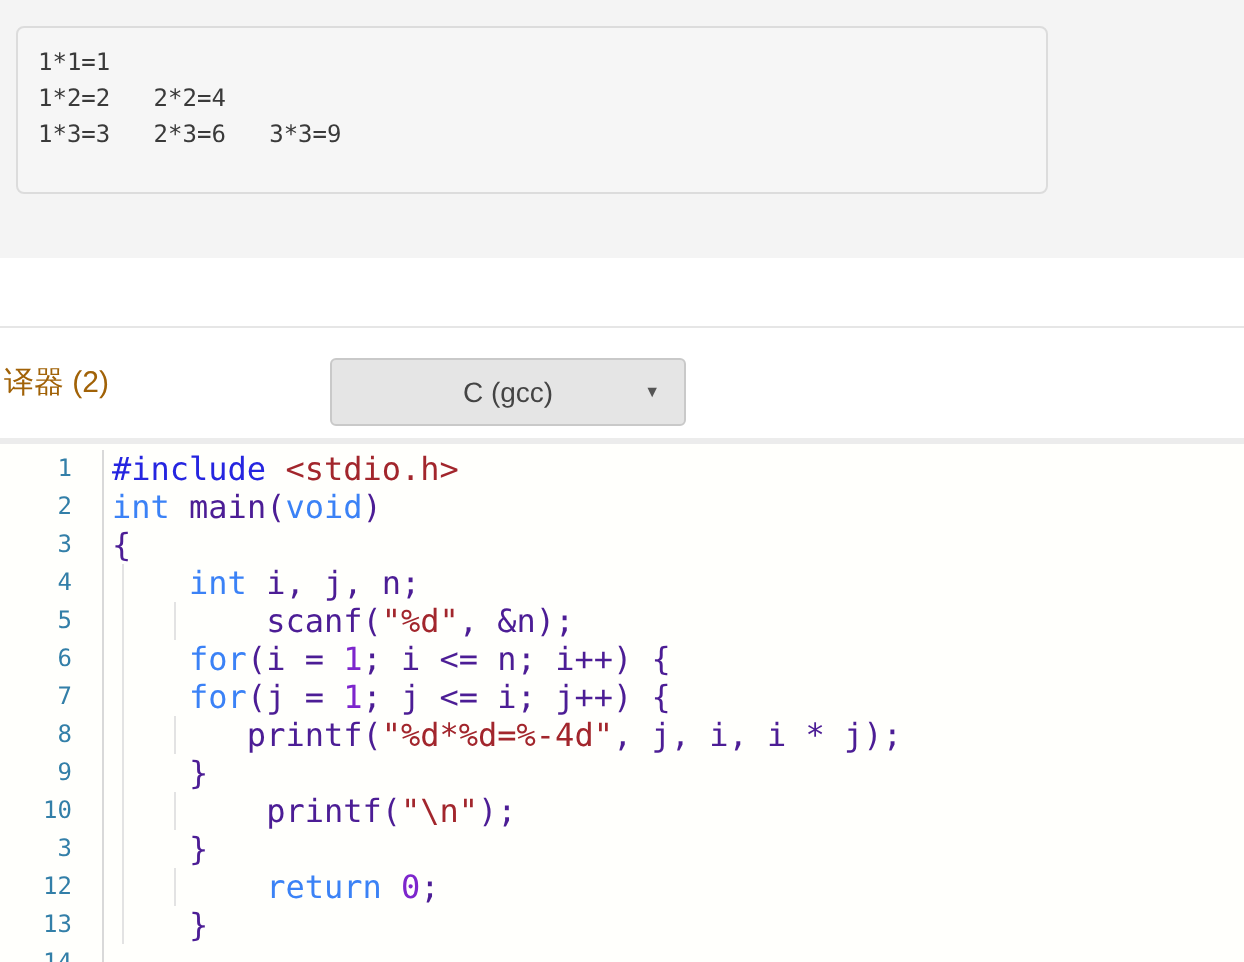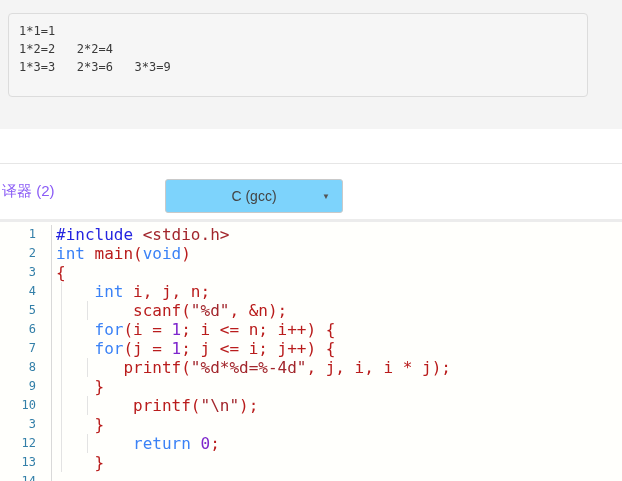--- a/index.html
+++ b/index.html
@@ -1,35 +1,35 @@
 <!DOCTYPE html>
 <html><head>
 <meta charset="utf-8">
 <style>
   * { margin:0; padding:0; box-sizing:border-box; }
   html,body { width:622px; height:481px; overflow:hidden; background:#ffffff;
               font-family:"Liberation Sans", sans-serif; }
 
   
   .top-section { position:relative; height:129px; background:#f4f4f4; }
-  .output-box  { position:absolute; top:13px; left:8px; width:580px; height:84px;
+  .output-box  { position:absolute; top:13px; left:8px; width:516px; height:84px;
                  background:#f6f6f6; border:1px solid #dcdcdc; border-radius:4px;
                  padding:8px 10px; overflow:hidden; }
   .output-line { font-family:"DejaVu Sans Mono", monospace; font-size:12px;
                  line-height:18px; color:#3a3a3a; white-space:pre; }
 
   
   .gap      { height:34px; background:#ffffff; }
   .divider  { height:1px; background:#e6e6e6; }
 
   
   .compiler-bar   { position:relative; height:55px; background:#ffffff; }
-  .compiler-label { position:absolute; left:2px; top:18px; font-size:15px; color:#8b5cf6; }
+  .compiler-label { position:absolute; left:2px; top:18px; font-size:15px; color:#a16207; }
   .lang-select    { position:absolute; left:165px; top:15px; width:178px; height:34px;
-                    background:#7dd3fc; border:1px solid #c9c9c9; border-radius:3px;
+                    background:#e5e5e5; border:1px solid #c9c9c9; border-radius:3px;
                     display:flex; align-items:center; justify-content:center;
                     font-size:14px; color:#444444; cursor:pointer; }
   .select-arrow   { position:absolute; right:12px; top:50%; transform:translateY(-50%);
                     font-size:8px; color:#555555; }
 
   .editor-band { height:3px; background:#ececec; }
 
   
   .editor { height:259px; background:#fffffc; display:flex; overflow:hidden; padding-top:3px; }
   .gutter { width:52px; flex-shrink:0; border-right:1px solid #d9d9d9;
@@ -41,21 +41,21 @@
                font-size:16px; line-height:19px; min-height:19px;
                white-space:pre; color:#1e1e1e; }
   .indent-guide { position:absolute; top:0; bottom:0; width:1px; background:#e3e3e3; }
   .indent-guide.g1 { left:5px; }
   .indent-guide.g2 { left:31px; }
   .tok-kw  { color:#3b82f6; }
   .tok-pre { color:#2525e0; }
   .tok-str { color:#a2262c; }
   .tok-inc { color:#a2262c; }
   .tok-num { color:#7d26cc; }
-  .tok-pl  { color:#b91c1c; }
+  .tok-pl  { color:#4c1d95; }
 </style>
 </head>
 <body>
 
 <div class="top-section">
   <div class="output-box">
     <div class="output-line">1*1=1</div>
     <div class="output-line">1*2=2   2*2=4</div>
     <div class="output-line">1*3=3   2*3=6   3*3=9</div>
   </div>

